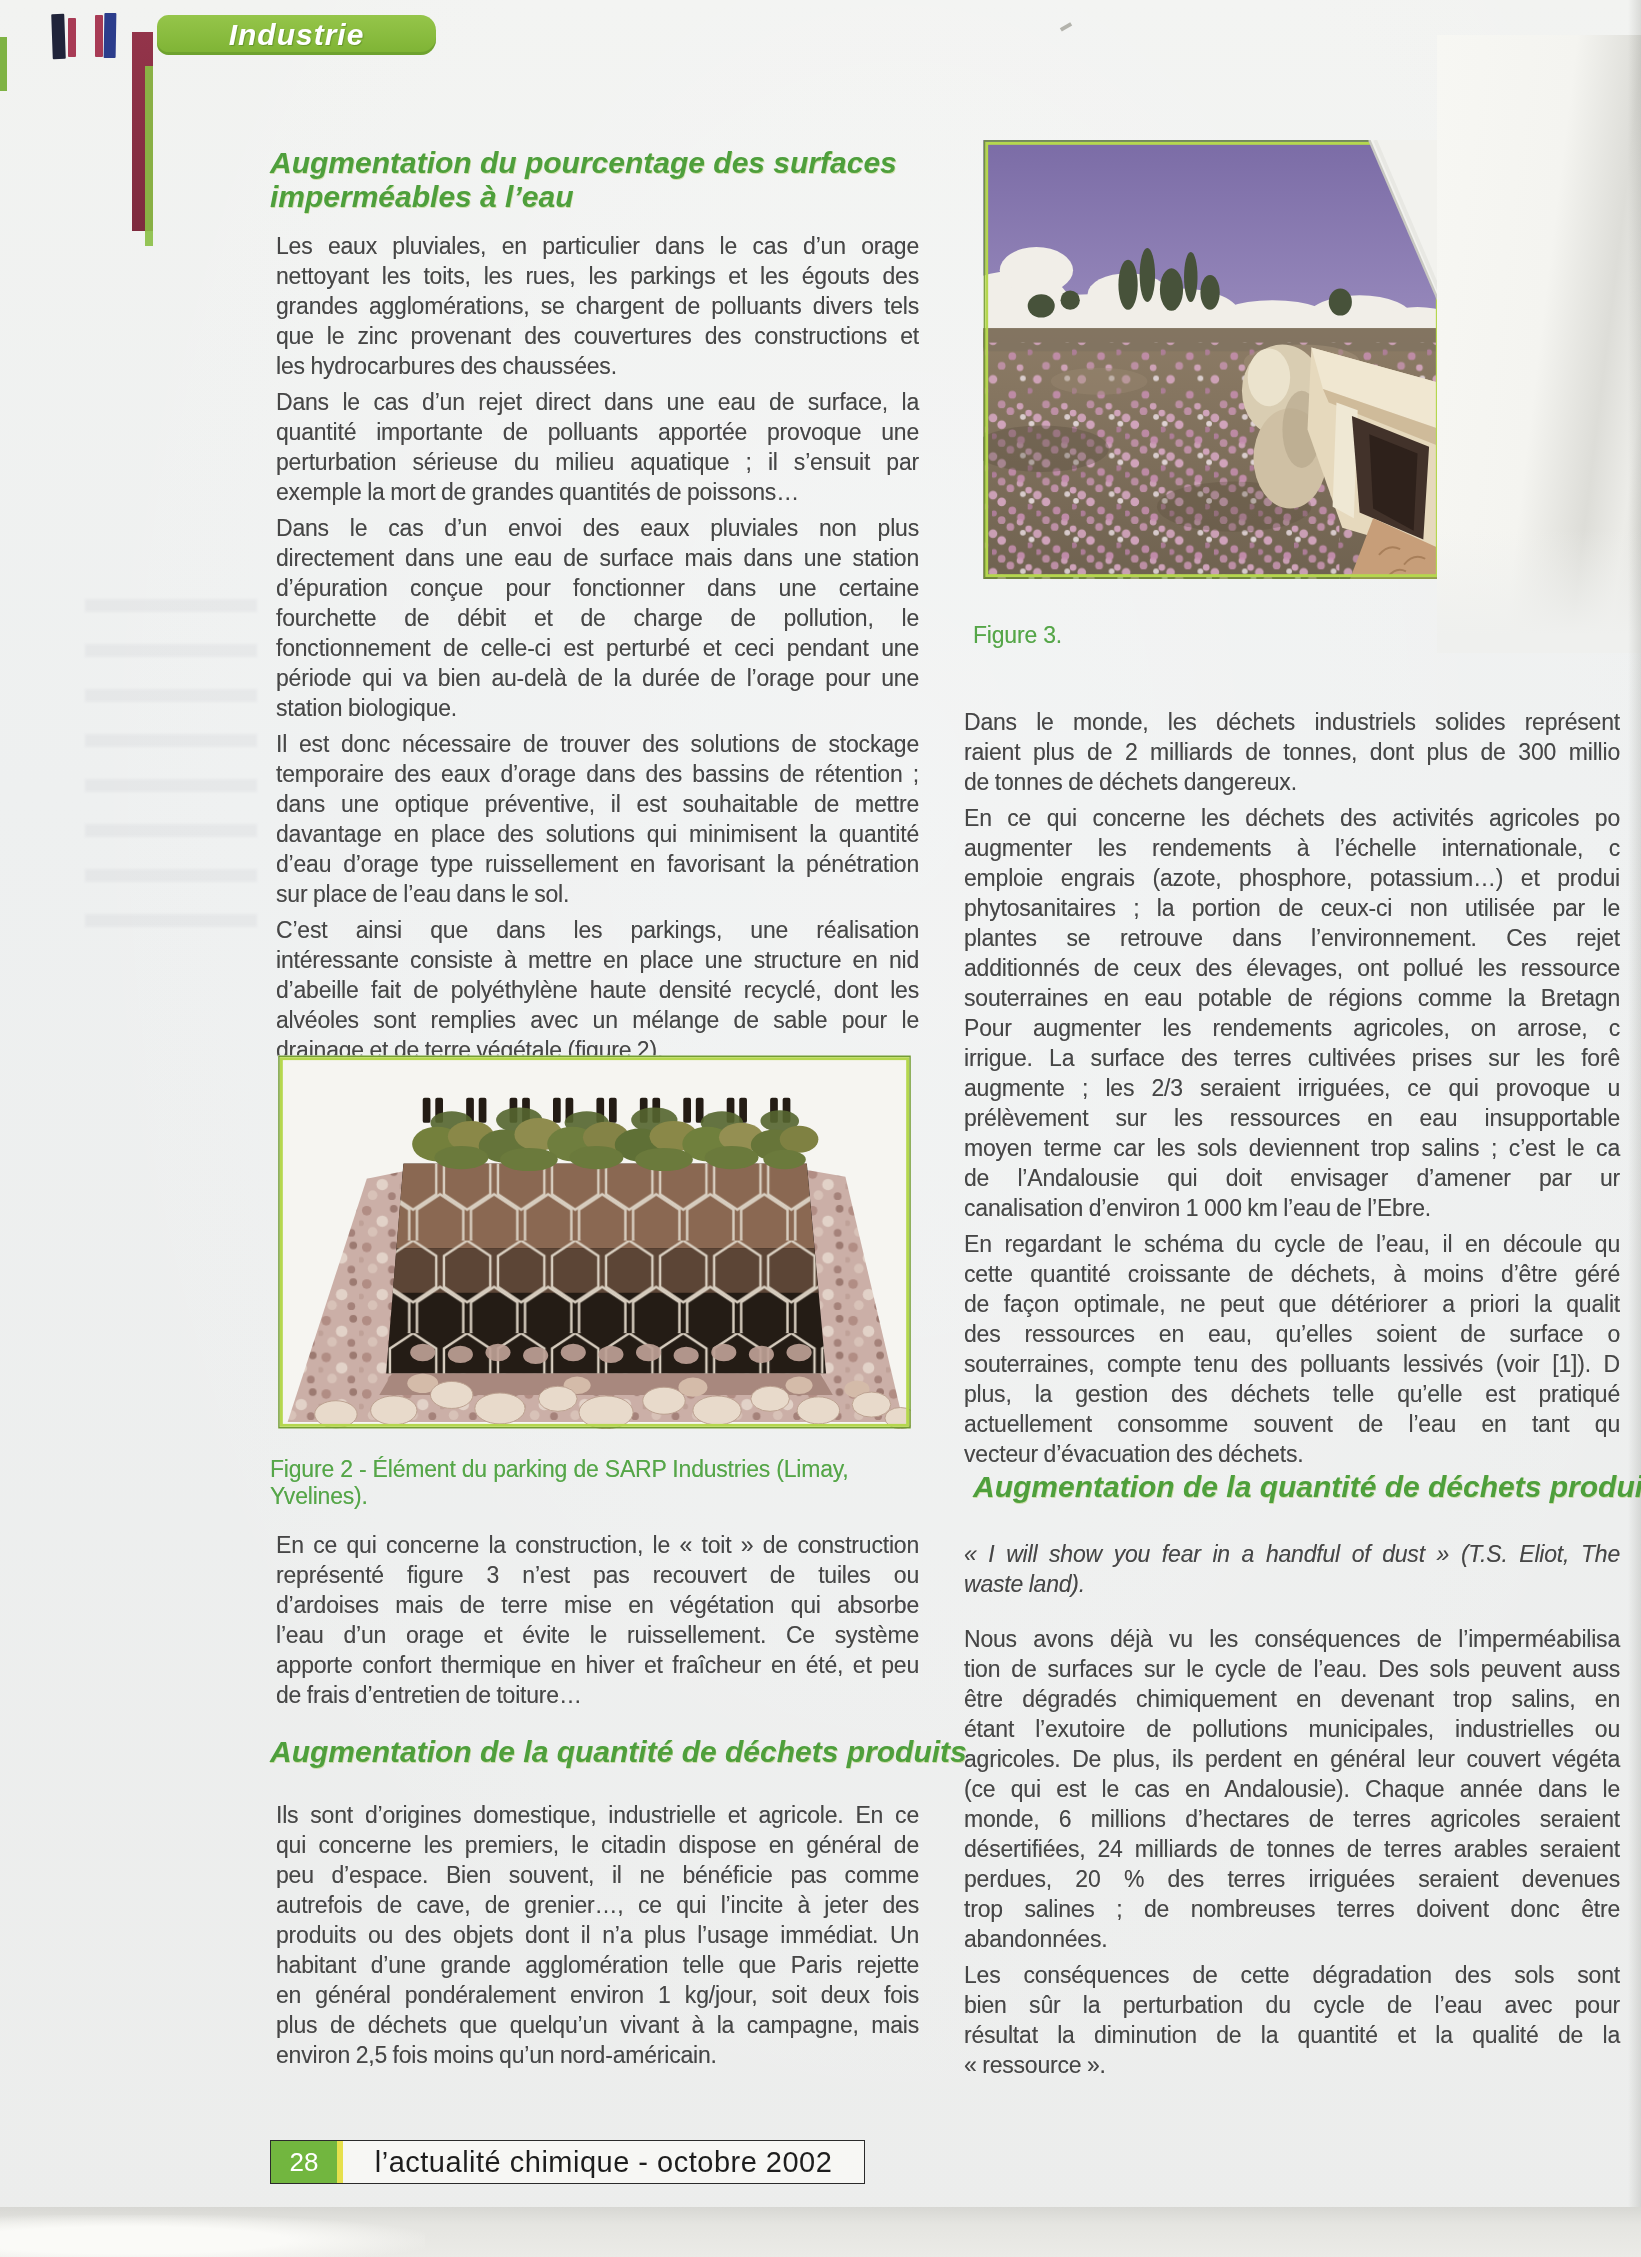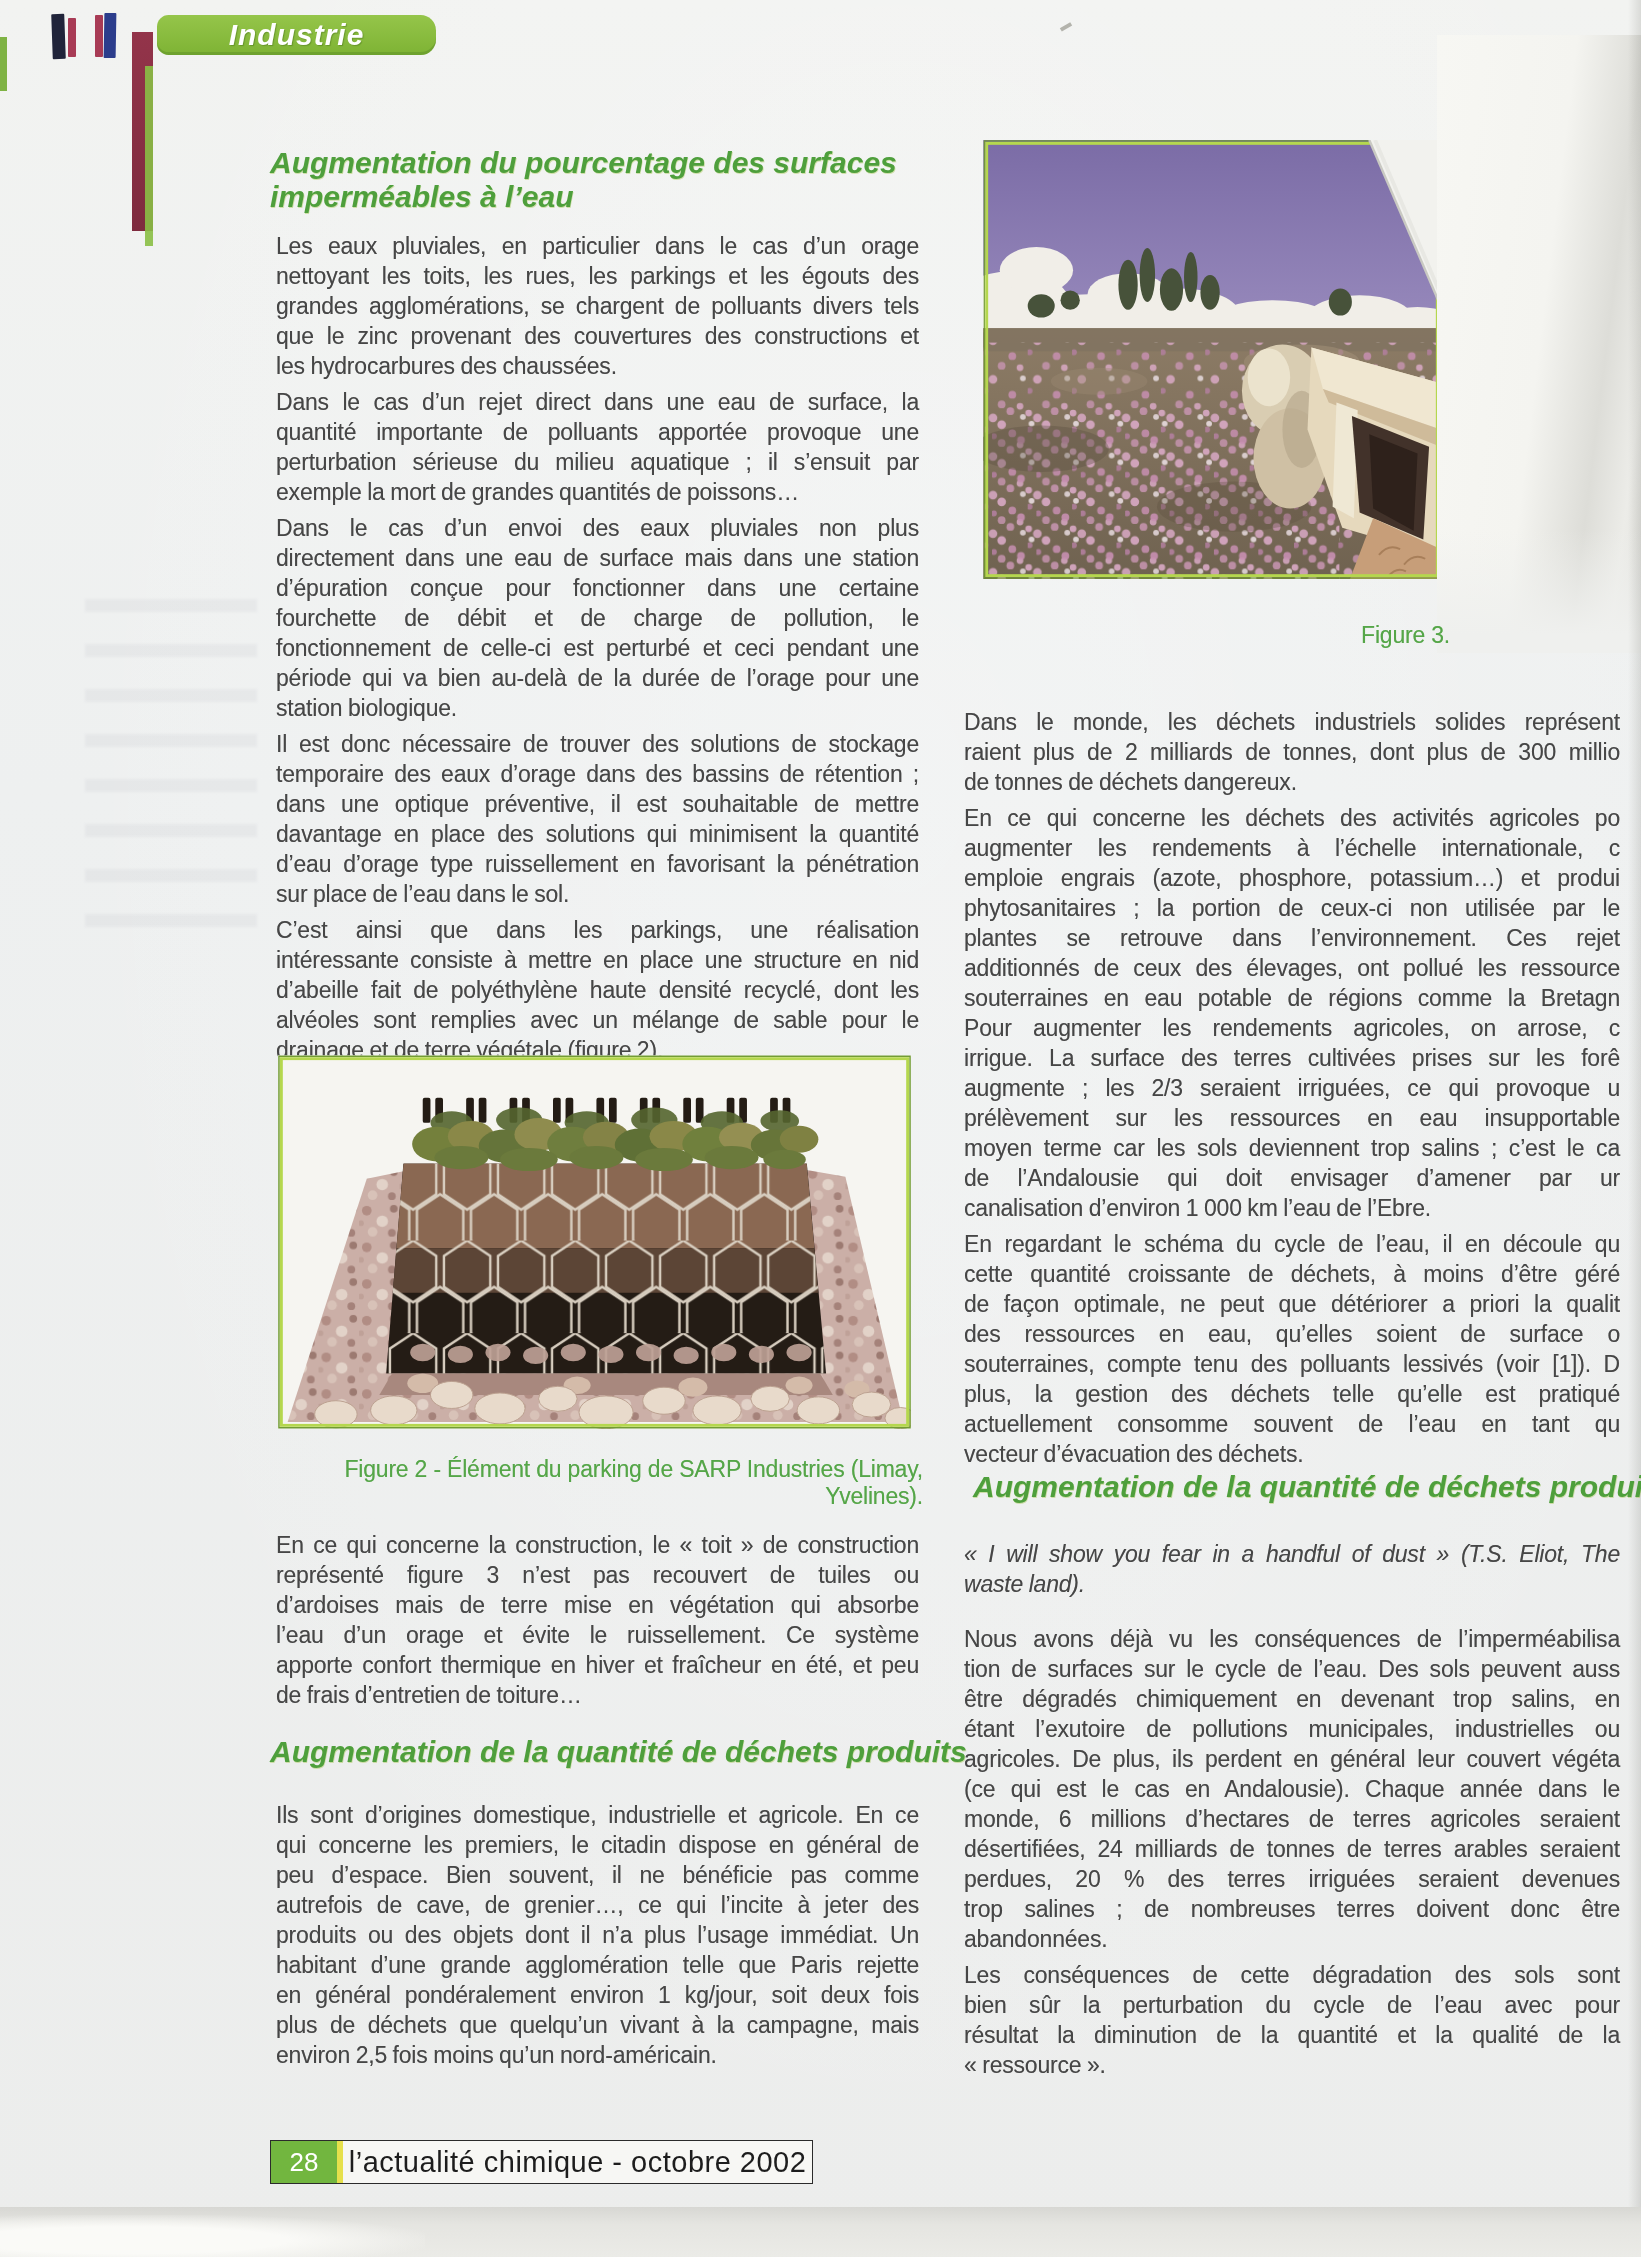--- a/index.html
+++ b/index.html
@@ -43,30 +43,30 @@
     letter-spacing:-0.2px;word-spacing:-0.6px;text-shadow:0 0 0.6px rgba(70,70,70,.38);}
   .tb p{margin:6px;}
   .j{white-space:pre-line;}
   .last{display:block;text-align:center;text-align-last:left;}
   .rcol{left:958px;width:668px;}
   .quote{font-style:italic;}
   .ghead{position:absolute;left:270px;font-style:italic;font-weight:700;font-size:30px;line-height:34px;
     color:var(--green_heading,#4e9f3c);text-shadow:0.6px 0.6px 0 rgba(154,193,61,.4);}
   .ghead.r{left:973px;white-space:nowrap;}
   .cap{position:absolute;font-size:23px;color:var(--green_caption,#55a648);
-    letter-spacing:-0.2px;text-align:right;text-shadow:0 0 0.5px rgba(85,166,72,.5);}
+    letter-spacing:-0.2px;text-align:left;text-shadow:0 0 0.5px rgba(85,166,72,.5);}
   
   .fig{position:absolute;}
   
   #footer{position:absolute;left:270px;top:2140px;height:44px;display:flex;align-items:stretch;
     border:1.9px solid #2b2b2b;background:#f7f7f4;box-sizing:border-box;}
   #footer .num{width:66px;background:var(--green_footer,#72b63f);color:#fff;display:flex;
     align-items:center;justify-content:center;font-size:26px;}
   #footer .ystripe{width:5.8px;background:var(--yellow_accent,#e6e04c);}
-  #footer .jt{display:flex;align-items:center;padding:0 6px;font-size:29px;color:#1d1d1d;letter-spacing:0.5px;}
+  #footer .jt{display:flex;align-items:center;padding:0 32px;font-size:29px;color:#1d1d1d;letter-spacing:0.5px;}
 </style>
 </head>
 <body>
 
 <div class="page">
 
   <div class="mark" style="left:52px;top:13.5px;width:12.6px;height:45px;background:#20243a;transform:rotate(-2deg);"></div>
   <div class="mark" style="left:68px;top:18.3px;width:7.7px;height:39px;background:#a83b55;"></div>
   <div class="mark" style="left:95px;top:15.4px;width:7.7px;height:42px;background:#a83b55;"></div>
   <div class="mark" style="left:104px;top:12.6px;width:11.6px;height:45px;background:#2c3d8c;transform:rotate(1deg);"></div>

